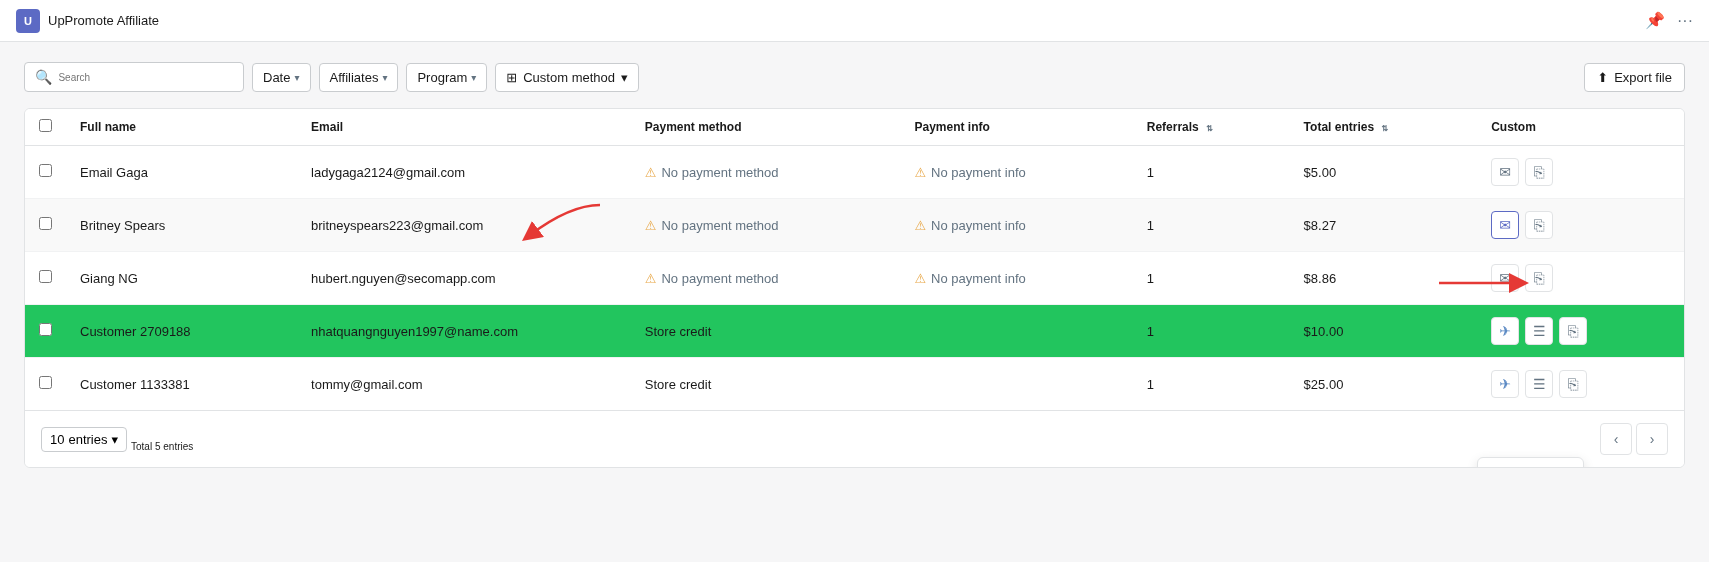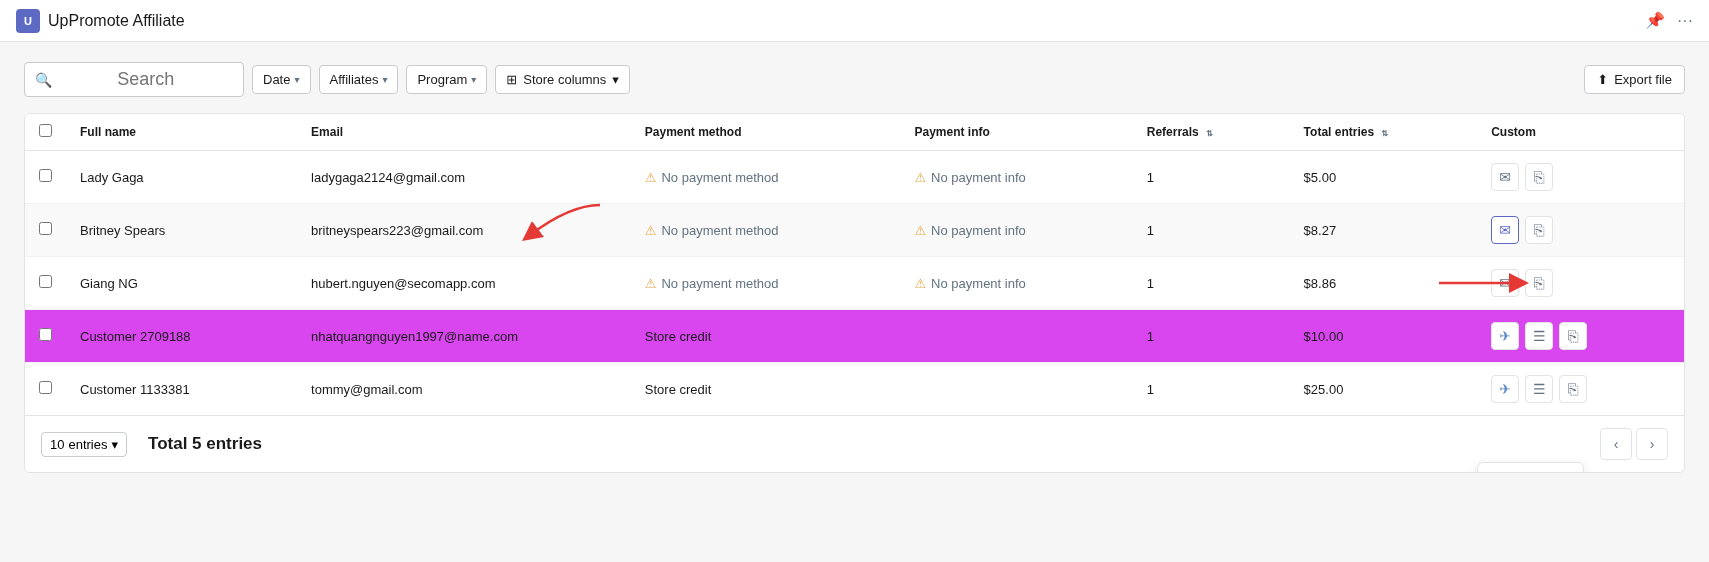--- a/index.html
+++ b/index.html
@@ -6,40 +6,40 @@
     body { font-family: -apple-system, BlinkMacSystemFont, 'Segoe UI', sans-serif; background: #f6f6f7; font-size: 13px; color: #1a1a1a; }
 
     
     .top-bar {
       display: flex; align-items: center; justify-content: space-between;
       background: #fff; border-bottom: 1px solid #e1e3e5;
       padding: 0 16px; height: 42px;
     }
     .top-bar-left { display: flex; align-items: center; gap: 8px; }
     .app-icon { width: 24px; height: 24px; background: #5c6ac4; border-radius: 4px; display: flex; align-items: center; justify-content: center; color: #fff; font-weight: bold; font-size: 11px; }
-    .app-name { font-size: 16px; font-weight: 500; }
+    .app-name { font-size: 13px; font-weight: 500; }
     .top-bar-right { display: flex; align-items: center; gap: 12px; color: #637381; font-size: 16px; }
 
     
     .page-content { padding: 20px 24px; }
     .page-title { font-size: 22px; font-weight: 600; margin-bottom: 20px; }
 
     
     .tabs { display: flex; gap: 0; border-bottom: 1px solid #e1e3e5; margin-bottom: 16px; }
     .tab { padding: 10px 16px; cursor: pointer; font-size: 13px; color: #637381; border-bottom: 2px solid transparent; margin-bottom: -1px; }
     .tab.active { color: #5c6ac4; border-bottom-color: #5c6ac4; font-weight: 500; }
 
     
     .toolbar { display: flex; align-items: center; gap: 8px; margin-bottom: 16px; }
     .search-box {
       display: flex; align-items: center; gap: 6px;
       border: 1px solid #c9cccf; border-radius: 4px; padding: 6px 10px;
       background: #fff; width: 220px;
     }
-    .search-box input { border: none; outline: none; font-size: 18px; width: 100%; color: #637381; text-align: center; }
+    .search-box input { border: none; outline: none; font-size: 10px; width: 100%; color: #637381; }
     .search-icon { color: #8c9196; font-size: 14px; }
     .filter-btn {
       display: flex; align-items: center; gap: 4px;
       border: 1px solid #c9cccf; border-radius: 4px; padding: 6px 10px;
       background: #fff; cursor: pointer; font-size: 13px; color: #1a1a1a;
     }
     .filter-btn .chevron { font-size: 10px; color: #637381; }
     .custom-col-btn {
       display: flex; align-items: center; gap: 6px;
       border: 1px solid #c9cccf; border-radius: 4px; padding: 6px 10px;
@@ -73,23 +73,23 @@
       display: flex; align-items: center; justify-content: center;
       width: 28px; height: 28px; border: 1px solid #e1e3e5; border-radius: 4px;
       background: #fff; cursor: pointer; color: #637381; font-size: 14px;
     }
 
     
     .table-footer {
       display: flex; align-items: center; justify-content: space-between;
       padding: 12px 16px; border-top: 1px solid #e1e3e5; background: #fff;
     }
-    .entries-selector { display: flex; align-items: center; gap: 21px; }
+    .entries-selector { display: flex; align-items: flex-end; gap: 4px; }
     .entries-btn { display: flex; align-items: center; gap: 4px; border: 1px solid #c9cccf; border-radius: 4px; padding: 4px 8px; background: #fff; cursor: pointer; font-size: 13px; }
-    .total-entries { font-size: 17px; color: #1a1a1a; font-weight: bold; }
+    .total-entries { font-size: 10px; color: #1a1a1a; }
     .pagination { display: flex; gap: 4px; }
     .page-btn { display: flex; align-items: center; justify-content: center; width: 32px; height: 32px; border: 1px solid #e1e3e5; border-radius: 4px; background: #fff; cursor: pointer; color: #637381; font-size: 14px; }
 
     
     .tooltip-box {
       position: absolute;
       background: #fff;
       border: 1px solid #e1e3e5;
       border-radius: 6px;
       padding: 8px 12px;
@@ -140,21 +140,21 @@
       <button class="filter-btn">
         <span>Affiliates</span>
         <span class="chevron">▾</span>
       </button>
       <button class="filter-btn">
         <span>Program</span>
         <span class="chevron">▾</span>
       </button>
       <button class="custom-col-btn">
         <span>⊞</span>
-        <span>Store columns</span>
+        <span>Custom method</span>
         <span class="chevron">▾</span>
       </button>
       <button class="export-btn">
         <span>⬆</span>
         <span>Export file</span>
       </button>
     </div>
 
     <div class="table-container">
       <table>
@@ -185,21 +185,21 @@
             </th>
             <th>
               <span>Custom</span>
             </th>
           </tr>
         </thead>
         <tbody id="table-body">
 
           <tr>
             <td class="checkbox-col"><input type="checkbox" style=""></td>
-            <td>Lady Gaga</td>
+            <td>Email Gaga</td>
             <td>ladygaga2124@gmail.com</td>
             <td>
               <div class="warning-cell">
                 <span class="warning-icon">⚠</span>
                 <span>No payment method</span>
               </div>
             </td>
             <td>
               <div class="warning-cell">
                 <span class="warning-icon">⚠</span>
@@ -263,21 +263,21 @@
             <td>1</td>
             <td>$8.86</td>
             <td>
               <div class="actions-col">
                 <button class="action-btn">✉</button>
                 <button class="action-btn">⎘</button>
               </div>
             </td>
           </tr>
 
-          <tr style="background:#d946ef;">
+          <tr style="background:#22c55e;">
             <td class="checkbox-col"><input type="checkbox" style=""></td>
             <td>Customer 2709188</td>
             <td style="word-break:break-all; max-width:160px;">nhatquangnguyen1997@name.com</td>
             <td>Store credit</td>
             <td></td>
             <td>1</td>
             <td>$10.00</td>
             <td>
               <div class="actions-col">
                 <button class="action-btn" style="color:#5c8ac4;">✈</button>

